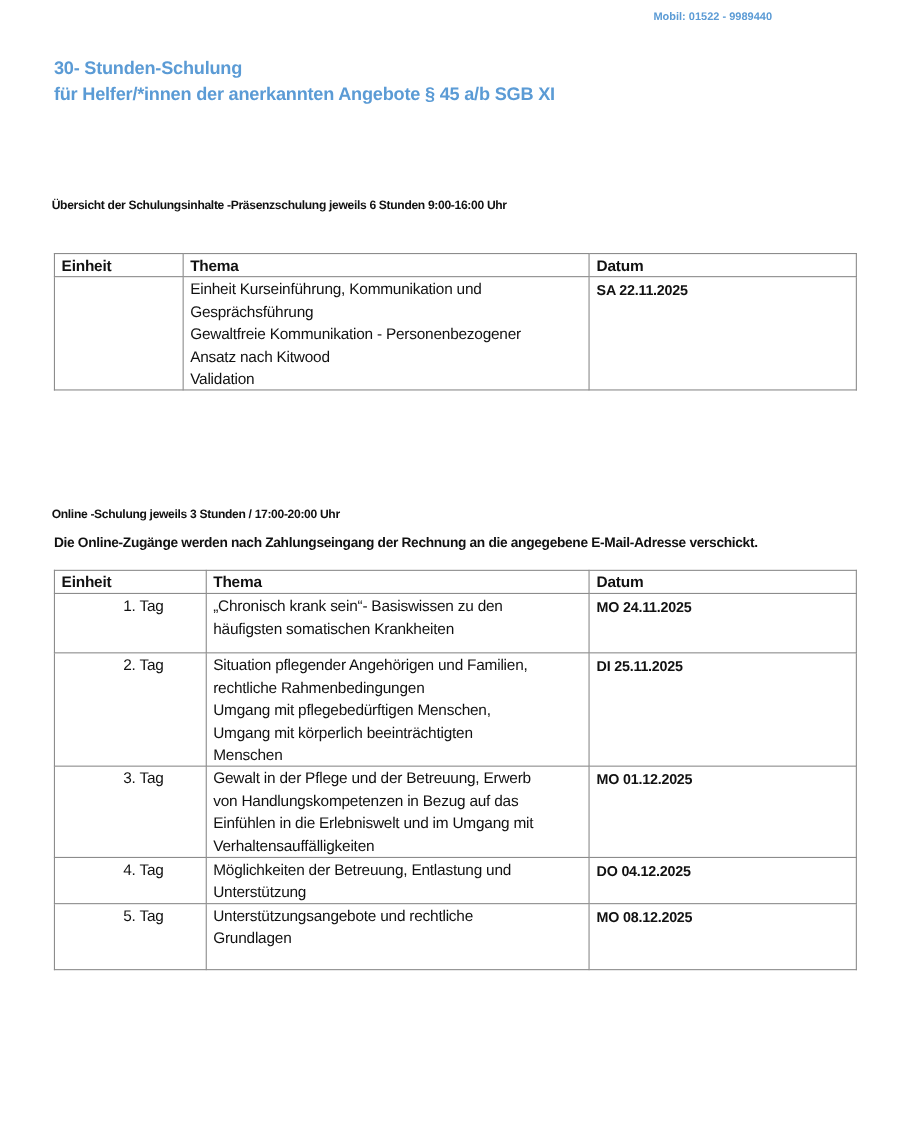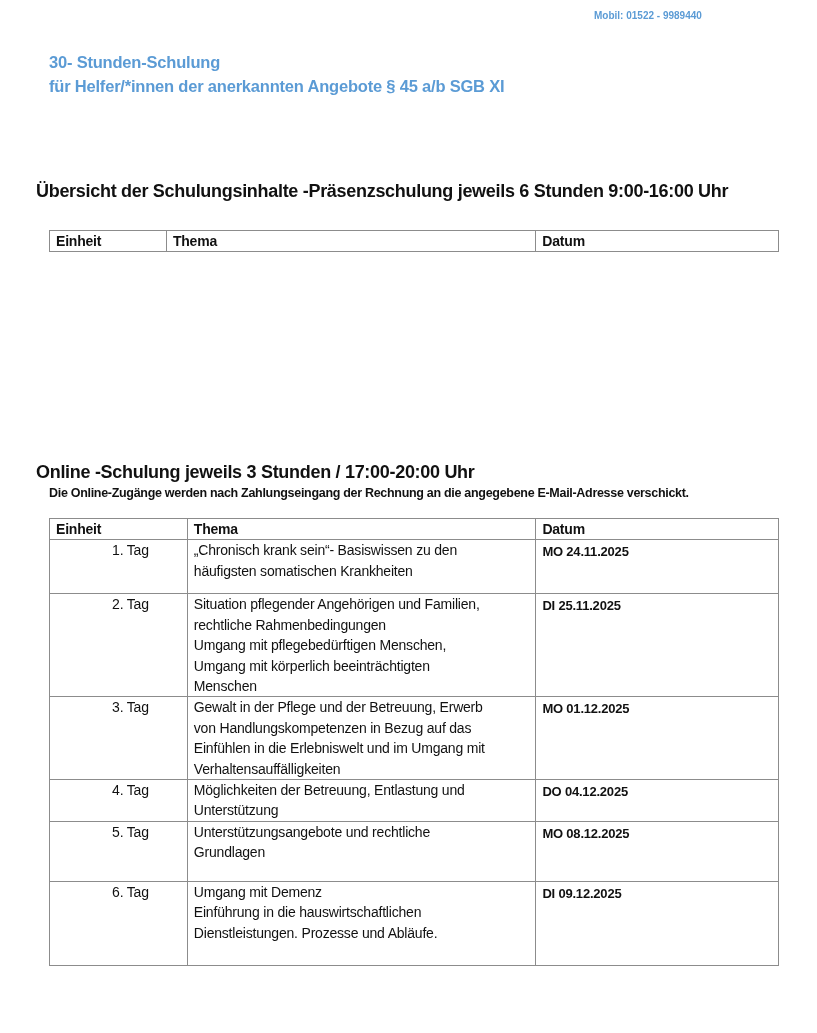--- a/index.html
+++ b/index.html
@@ -11,21 +11,21 @@
     position: absolute; left: 49px; color: #5b9bd5; font-weight: bold;
     font-size: 16.5px; letter-spacing: -0.2px; white-space: nowrap; margin-top: 48px;
   }
   .t1 { top: 5px; }
   .t2 { top: 29px; }
   .mobil {
     position: absolute; left: 594px; top: 10px; color: #5b9bd5;
     font-size: 10px; font-weight: bold; white-space: nowrap;
   }
   .section-head {
-    position: absolute; left: 36px; font-weight: bold; font-size: 18px;
+    position: absolute; left: 47px; font-weight: bold; font-size: 11px;
     letter-spacing: -0.3px; white-space: nowrap;
   }
   .h1 { top: 181px; }
   .h2 { top: 462px; }
   .note {
     position: absolute; left: 49px; top: 486px; font-weight: bold;
     font-size: 12.5px; letter-spacing: -0.3px; white-space: nowrap;
   }
   table {
     position: absolute; left: 49px; border-collapse: collapse;
@@ -56,20 +56,31 @@
   <colgroup>
       <col style="width:117px">
       <col style="width:370px">
       <col style="width:243px">
     </colgroup>
   <tbody>
       <tr>
     <th>Einheit</th>
     <th>Thema</th>
     <th>Datum</th>
+  </tr>
+  <tr>
+    <td></td>
+    <td>
+      <span class="line">Einheit Kurseinführung, Kommunikation und</span>
+      <span class="line">Gesprächsführung</span>
+      <span class="line">Gewaltfreie Kommunikation - Personenbezogener</span>
+      <span class="line">Ansatz nach Kitwood</span>
+      <span class="line">Validation</span>
+    </td>
+    <td class="date">SA 22.11.2025</td>
   </tr>
 </tbody>
   </table>
 
 <div class="section-head h2">Online -Schulung jeweils 3 Stunden / 17:00-20:00 Uhr</div>
 <div class="note">Die Online-Zugänge werden nach Zahlungseingang der Rechnung an die angegebene E-Mail-Adresse verschickt.</div>
 
 <table class="tbl2">
   <colgroup>
       <col style="width:138px">
@@ -120,23 +131,14 @@
     <td class="date">DO 04.12.2025</td>
   </tr>
   <tr style="height:60px">
     <td class="unit">5.  Tag</td>
     <td>
       <span class="line">Unterstützungsangebote und rechtliche</span>
       <span class="line">Grundlagen</span>
     </td>
     <td class="date">MO 08.12.2025</td>
   </tr>
-  <tr style="height:84px">
-    <td class="unit">6.  Tag</td>
-    <td>
-      <span class="line">Umgang mit Demenz</span>
-      <span class="line">Einführung in die hauswirtschaftlichen</span>
-      <span class="line">Dienstleistungen. Prozesse und Abläufe.</span>
-    </td>
-    <td class="date">DI 09.12.2025</td>
-  </tr>
 </tbody>
   </table>
 
 </body></html>

